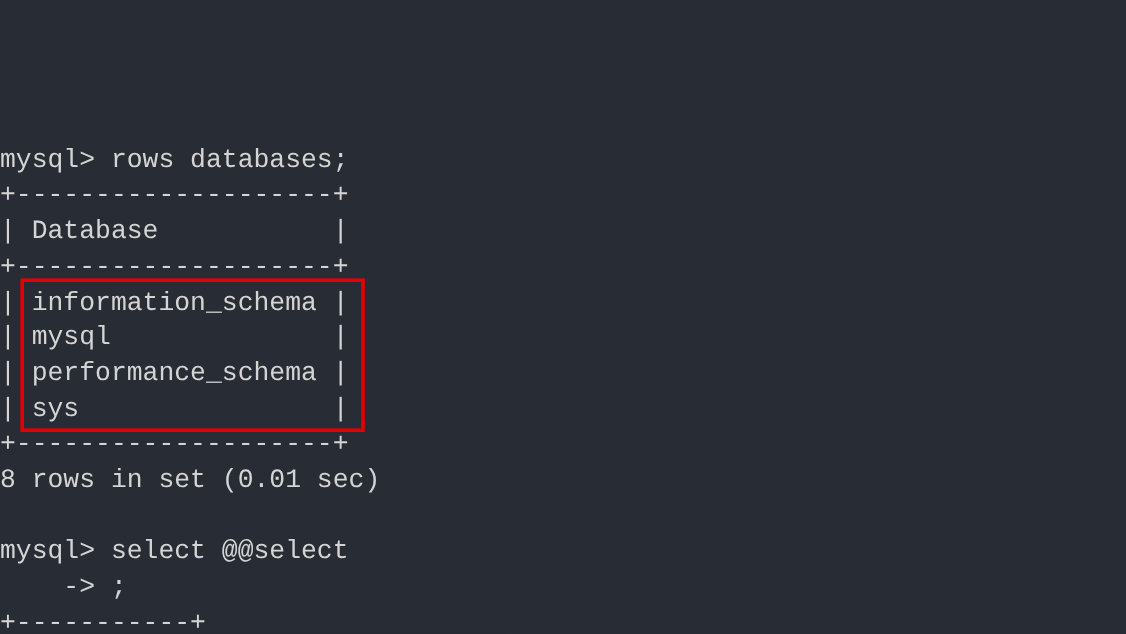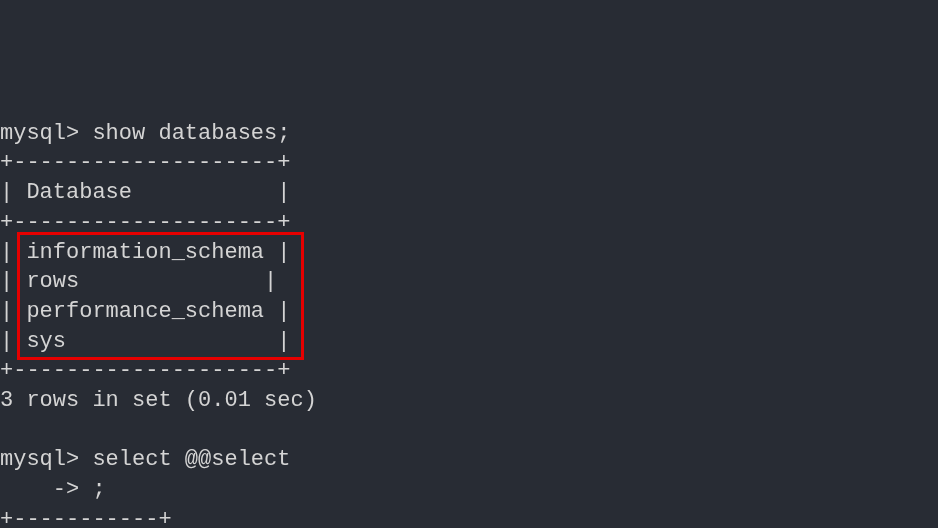--- a/index.html
+++ b/index.html
@@ -30,30 +30,30 @@
       width: 287px;
       height: 128px;
       pointer-events: none;
     }
   </style>
 </head>
 <body>
 
 
 
-<div class="terminal"><span><span>mysql&gt;</span> <span>show databases;</span></span>
+<div class="terminal"><span><span>mysql&gt;</span> <span>rows databases;</span></span>
 <span>+--------------------+</span>
 <span>| Database           |</span>
 <span>+--------------------+</span>
 <span>| information_schema |</span>
-<span>| rows              |</span>
+<span>| mysql              |</span>
 <span>| performance_schema |</span>
 <span>| sys                |</span>
 <span>+--------------------+</span>
-<span>3 rows in set (0.01 sec)</span>
+<span>8 rows in set (0.01 sec)</span>
 <span> </span>
 <span><span>mysql&gt;</span> <span>select @@select</span></span>
 <span><span>    -&gt;</span> <span>;</span></span>
 <span>+-----------+</span>
 
 
 
 <div class="highlight-box"></div></div>
 
 

